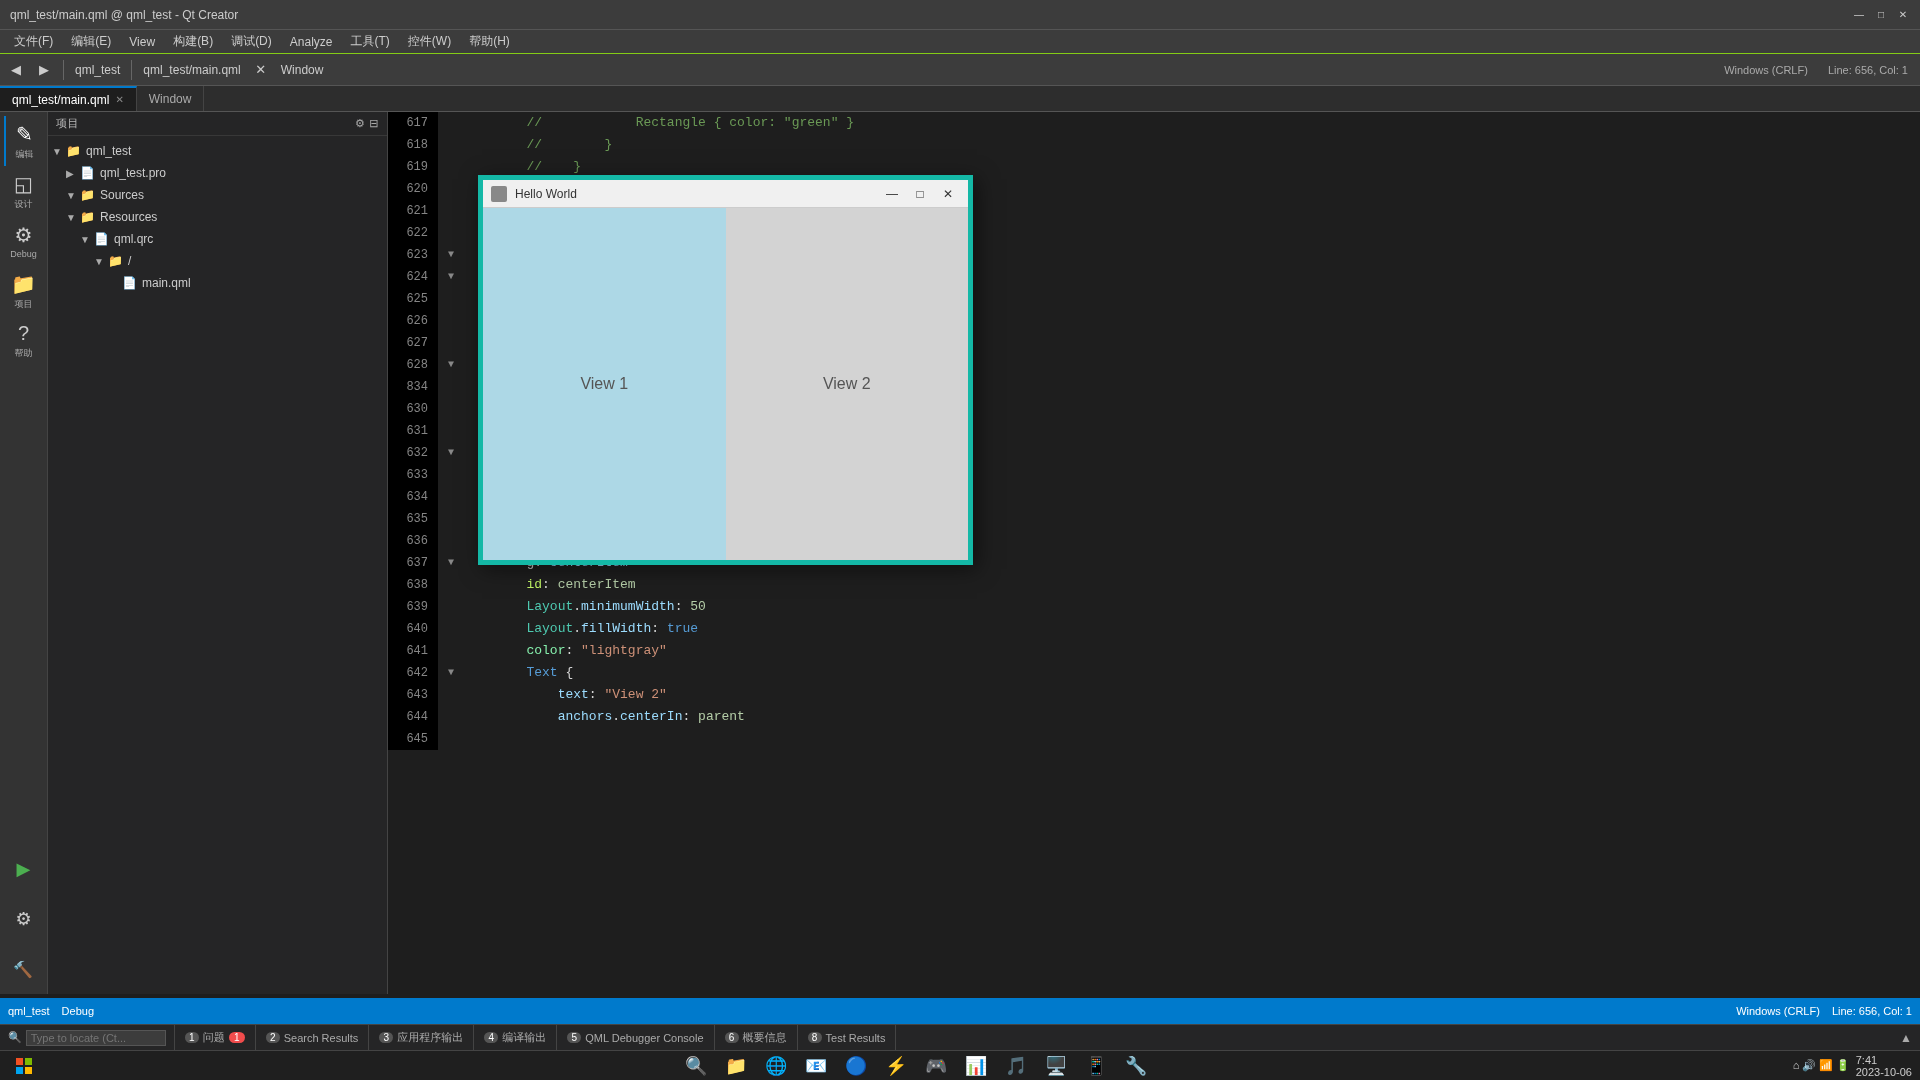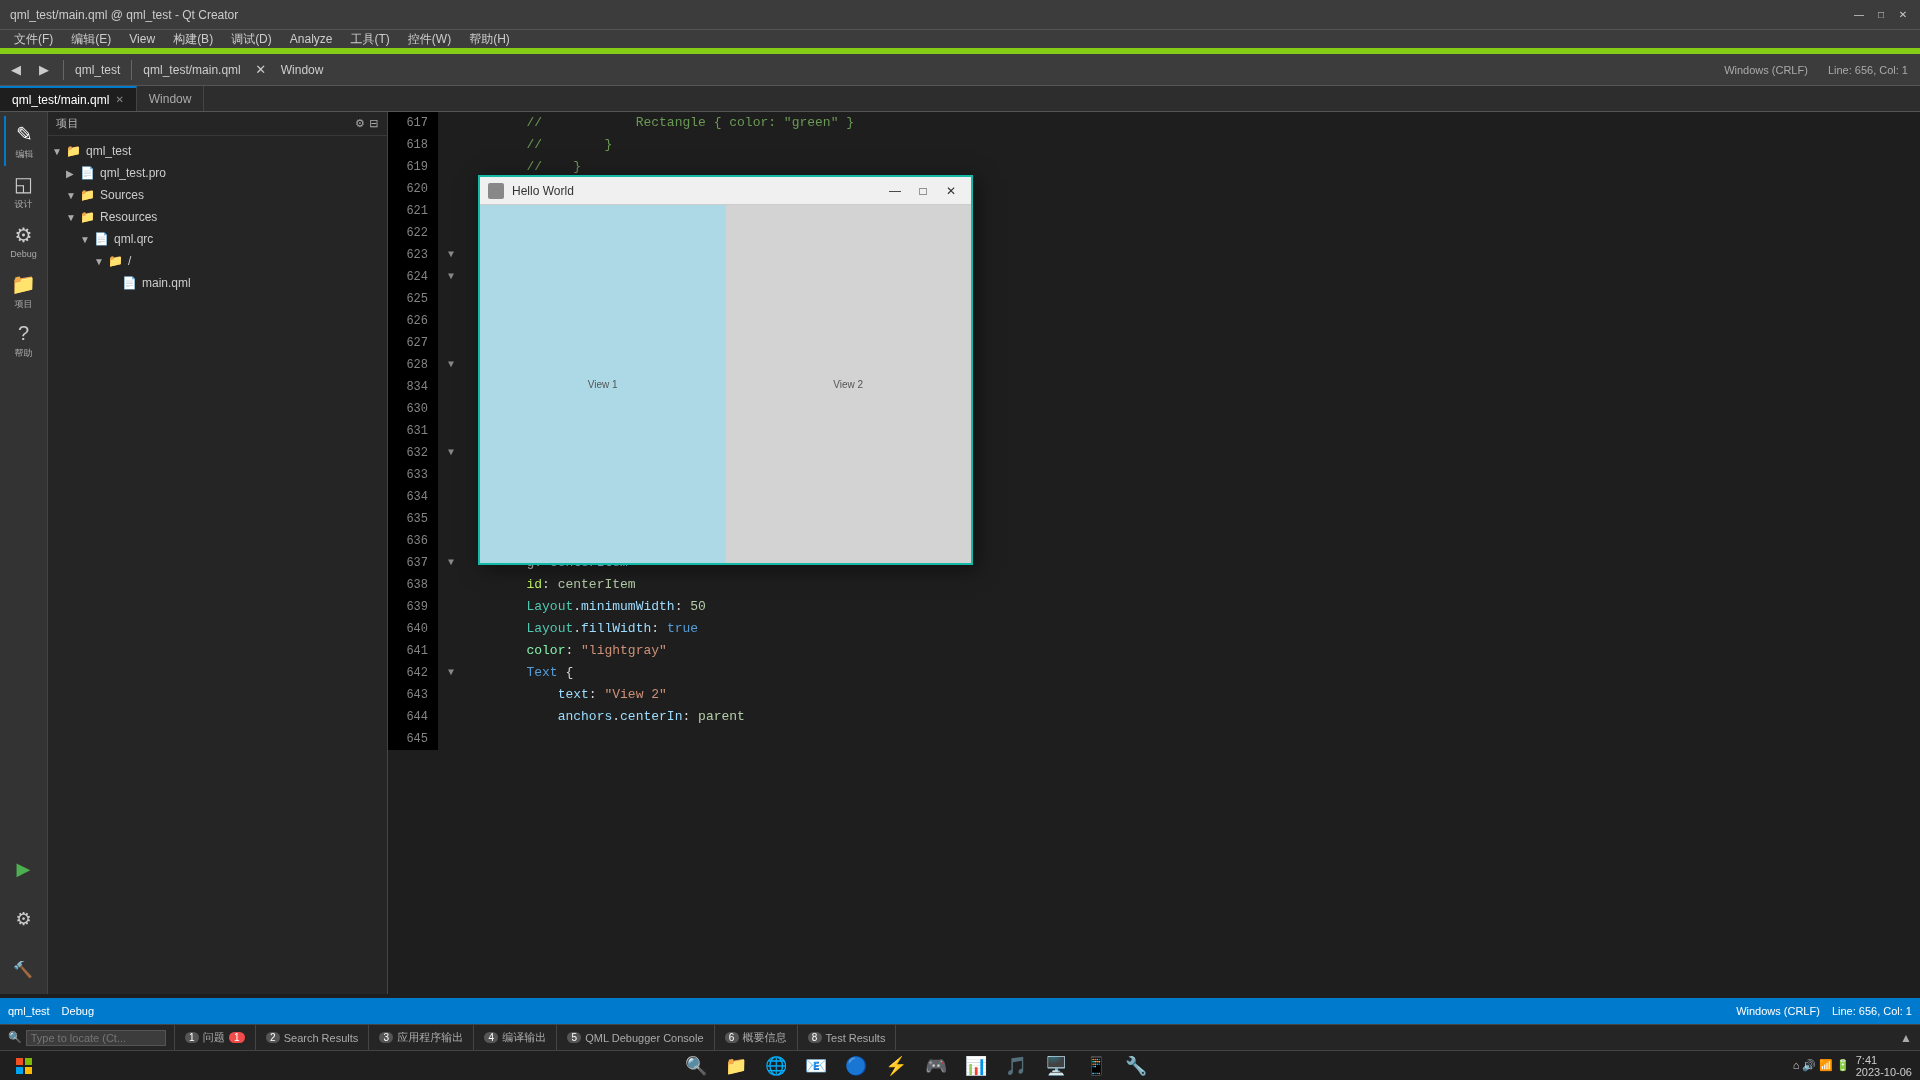--- a/index.html
+++ b/index.html
@@ -42,21 +42,21 @@
       color: #ccc;
     }
 
     
     #menu-bar {
       height: 24px;
       background: #3c3c3c;
       display: flex;
       align-items: center;
       padding: 0 6px;
-      border-bottom: 6px solid #84cc16;
+      border-bottom: 1px solid #84cc16;
       gap: 2px;
     }
     .menu-item {
       padding: 2px 8px;
       cursor: pointer;
       font-size: 12px;
       color: #cccccc;
       border-radius: 2px;
     }
 
@@ -332,21 +332,21 @@
     }
 
     
     #preview-window {
       position: absolute;
       top: 175px;
       left: 478px;
       width: 495px;
       height: 390px;
       background: #f0f0f0;
-      border: 2px solid #14b8a6;
+      border: 5px solid #14b8a6;
       box-shadow: 4px 4px 20px rgba(0,0,0,0.5);
       display: flex;
       flex-direction: column;
       z-index: 50;
     }
     #preview-titlebar {
       height: 28px;
       background: #f0f0f0;
       display: flex;
       align-items: center;
@@ -382,21 +382,21 @@
     }
     #preview-content {
       flex: 1;
       display: flex;
     }
     .preview-panel {
       flex: 1;
       display: flex;
       align-items: center;
       justify-content: center;
-      font-size: 10px;
+      font-size: 16px;
       color: #555;
     }
     .panel-blue { background: #add8e6; }
     .panel-gray { background: #d3d3d3; }
     .panel-green { background: #90ee90; }
 
     
     #sidebar-container {
       position: absolute;
       left: 48px;

